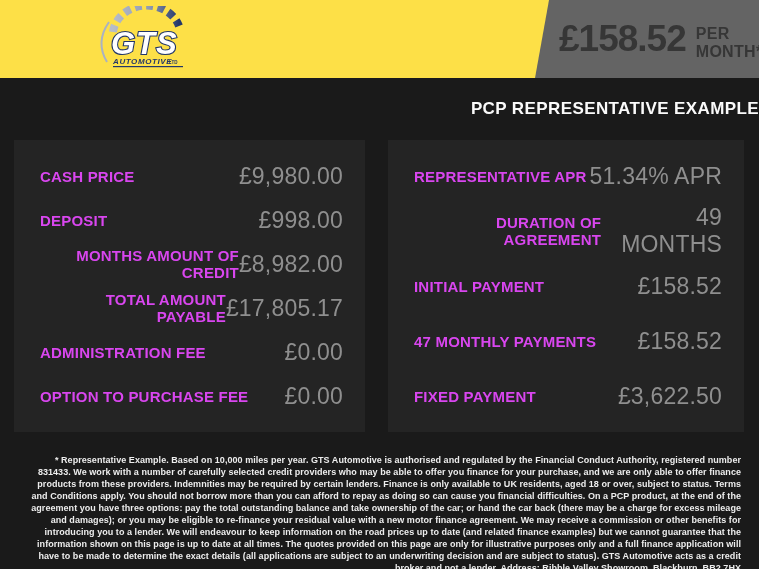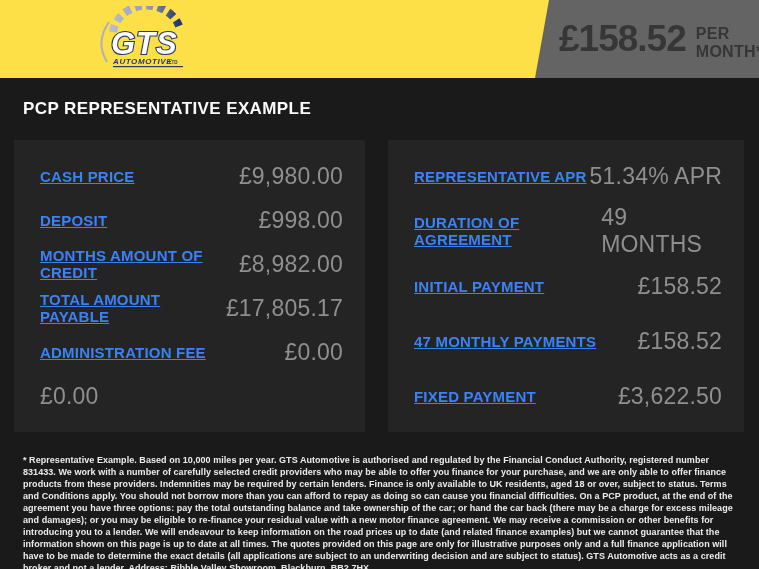--- a/index.html
+++ b/index.html
@@ -39,21 +39,21 @@
     font-size: 16px;
     font-weight: bold;
     color: #363636;
     margin-left: 10px;
     position: relative;
     top: 4px;
     letter-spacing: 0.3px;
   }
 
   
-  .main { position: relative; width: 100%; height: 491px; background: #1a1a1a; }
+  .main { position: relative; width: 100%; height: 491px; background: #1a1a1a; text-align: right; }
   .page-title {
     padding: 21px 0 0 23px;
     font-size: 17px;
     font-weight: bold;
     color: #fafafa;
     letter-spacing: 0.4px;
   }
 
   .panels {
     display: flex;
@@ -72,23 +72,22 @@
   .panel-right { flex: 1; }
   .finance-row {
     display: flex;
     justify-content: space-between;
     align-items: center;
     height: 42px;
   }
   .finance-label {
     font-size: 15px;
     font-weight: bold;
-    color: #3b82f6;
+    color: #d946ef;
     letter-spacing: 0.2px;
-    text-decoration: underline;
   }
   .finance-value {
     font-size: 23px;
     font-weight: 500;
     color: #8f8f8f;
     letter-spacing: 0.2px;
   }
 
   .disclaimer {
     margin: 22px 20px 0 23px;
@@ -152,20 +151,21 @@
         </div>
         <div class="finance-row">
           <span class="finance-label">TOTAL AMOUNT PAYABLE</span>
           <span class="finance-value">£17,805.17</span>
         </div>
         <div class="finance-row">
           <span class="finance-label">ADMINISTRATION FEE</span>
           <span class="finance-value">£0.00</span>
         </div>
         <div class="finance-row">
+          <span class="finance-label">OPTION TO PURCHASE FEE</span>
           <span class="finance-value">£0.00</span>
         </div>
       </div>
 
       <div class="panel panel-right">
         <div class="finance-row">
           <span class="finance-label">REPRESENTATIVE APR</span>
           <span class="finance-value">51.34% APR</span>
         </div>
         <div class="finance-row">

